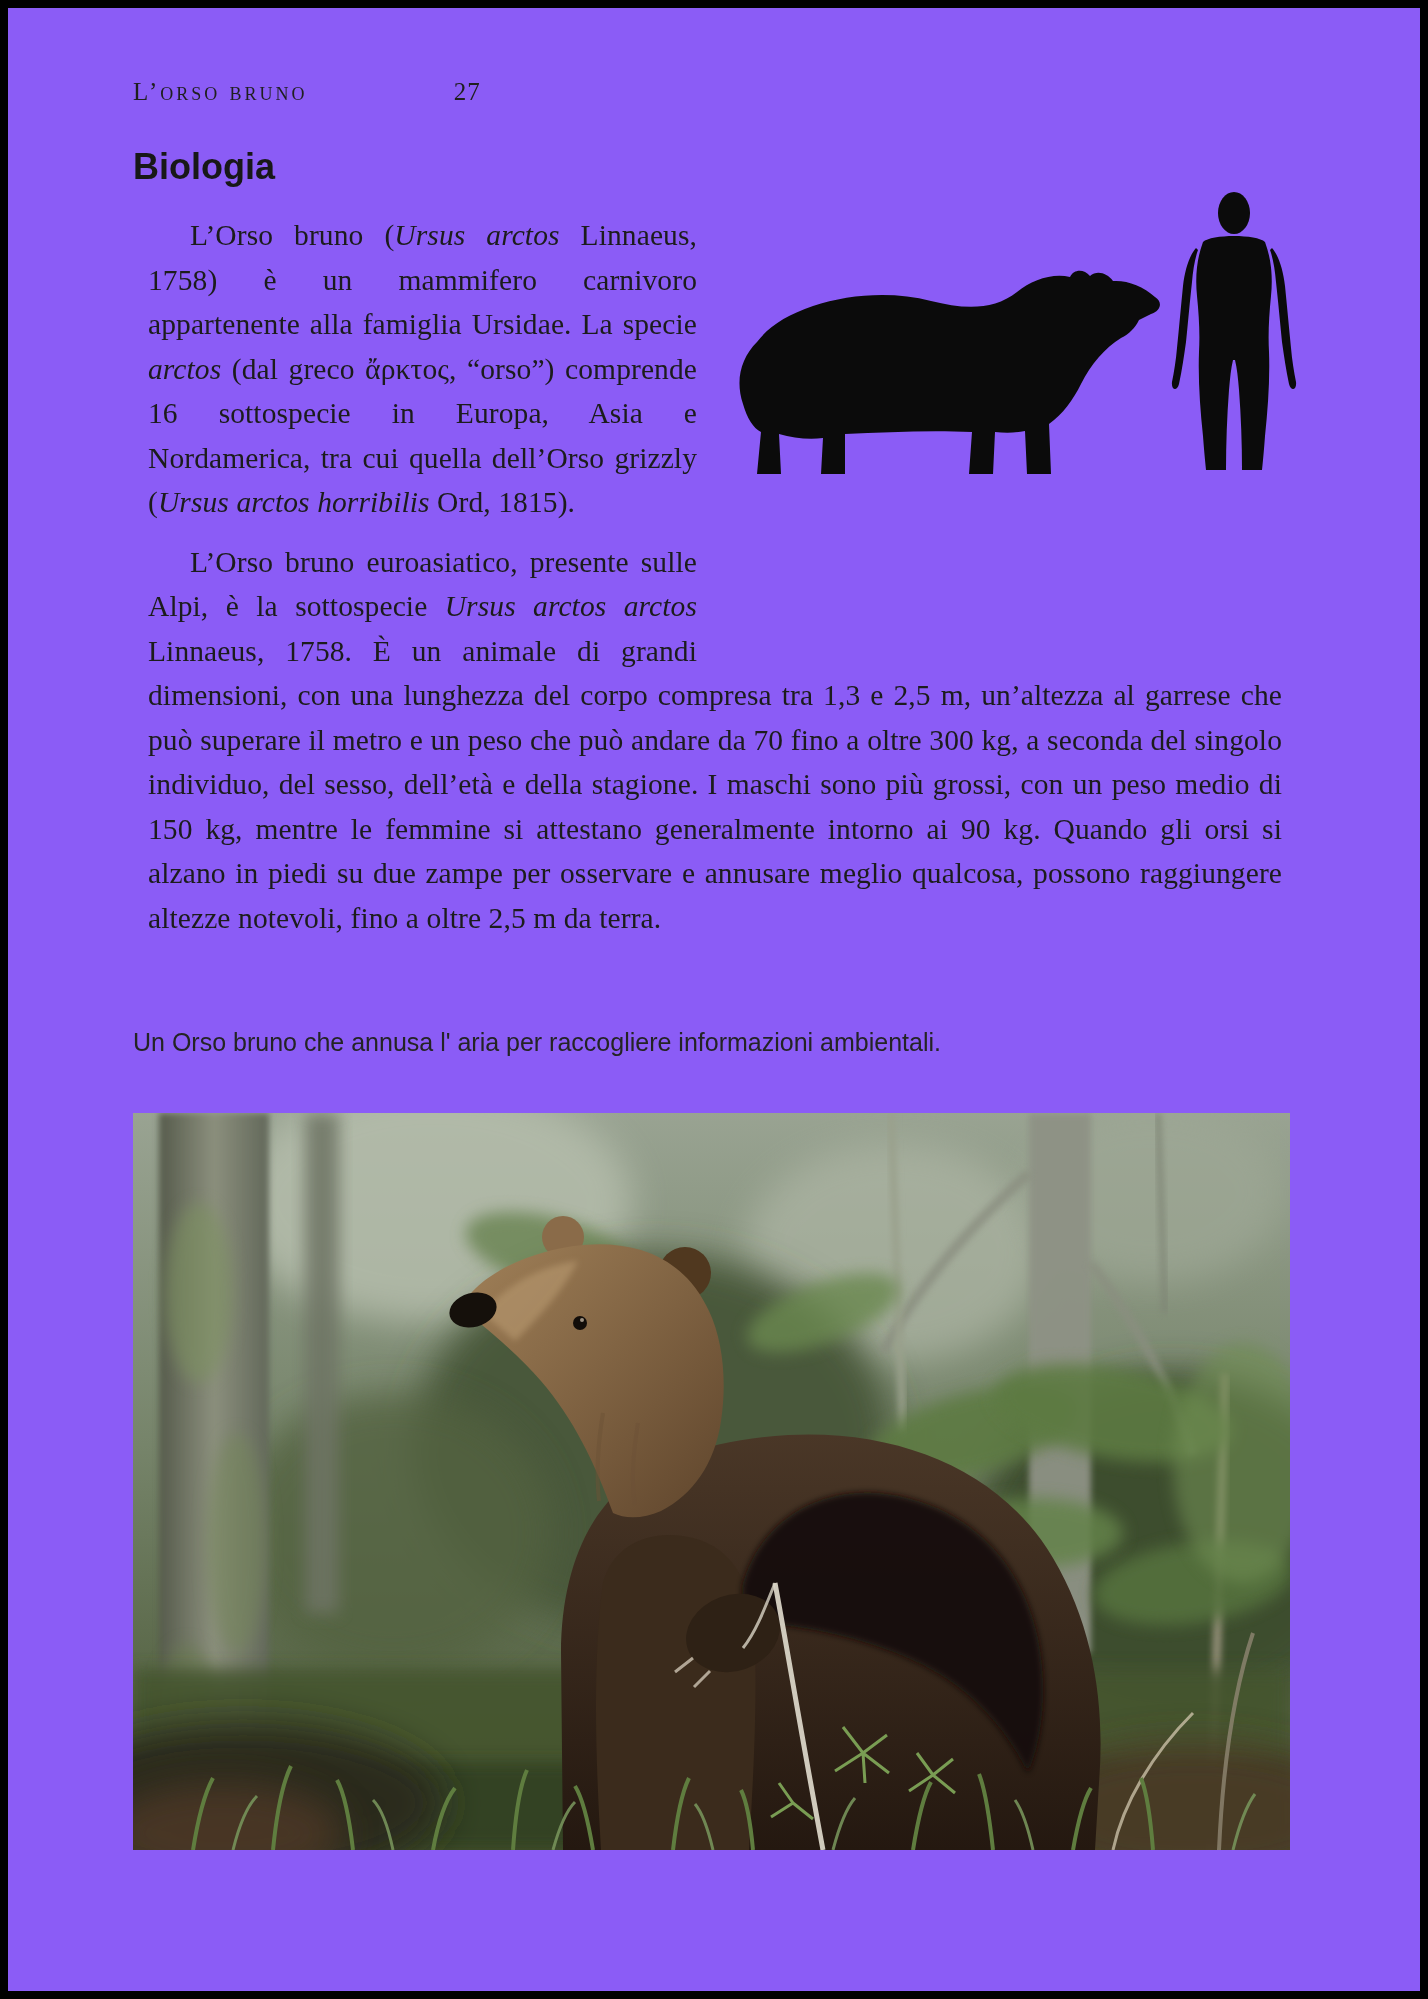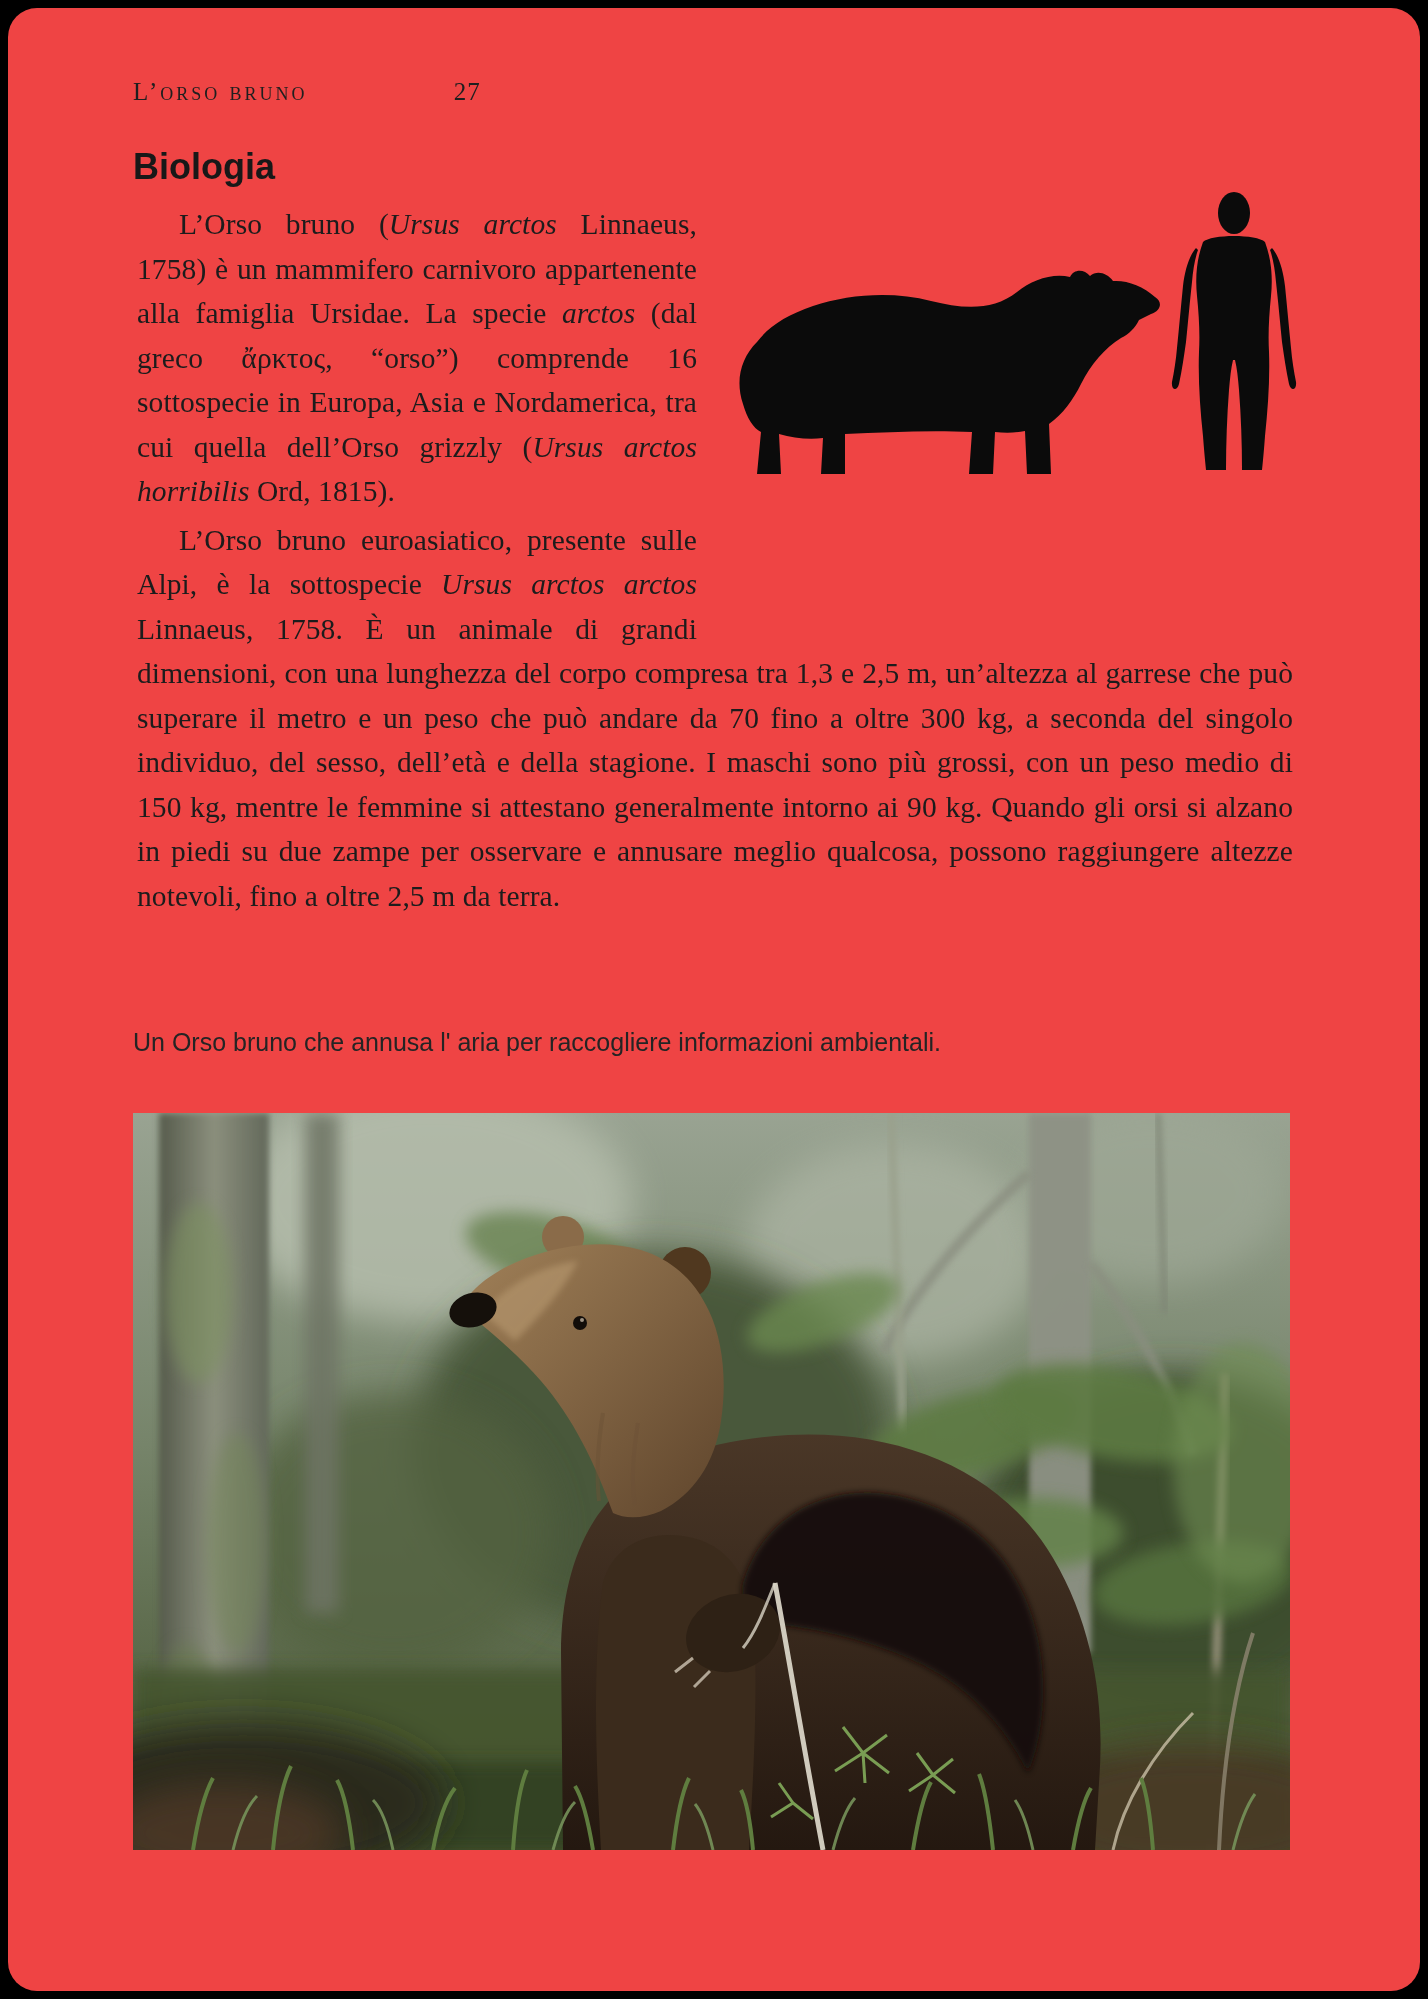--- a/index.html
+++ b/index.html
@@ -1,30 +1,30 @@
 <!DOCTYPE html>
 <html lang="it"><head>
 <meta charset="utf-8">
 <style>
   html,body{margin:0;padding:0;background:#333;}
   .frame{width:1428px;height:1999px;background:#000;padding:8px;box-sizing:border-box;margin:0 auto;}
-  .page{position:relative;width:100%;height:100%;background:#ef4444;overflow:hidden;
-        font-family:"Liberation Serif",serif;color:#1c1c1c;border-radius:29px;}
+  .page{position:relative;width:100%;height:100%;background:#8b5cf6;overflow:hidden;
+        font-family:"Liberation Serif",serif;color:#1c1c1c;}
 
   .running-head{position:absolute;top:70px;left:125px;right:115px;
 ID:       display:flex;justify-content:flex-end;align-items:baseline;font-size:25px;color:#1f1f1f;}
   .running-title{font-variant:small-caps;letter-spacing:3px;}
   .page-number{margin-left:140px;letter-spacing:1px;}
 
   .section-heading{position:absolute;top:138px;left:125px;margin:0;
         font-family:"Liberation Sans",sans-serif;font-weight:700;font-size:36px;color:#181818;}
 
   .bodytext{position:absolute;top:190px;left:125px;width:1164px;
         font-size:29.5px;line-height:44.5px;text-align:justify;letter-spacing:0.1px;}
-  .bodytext p{margin:4px;text-indent:42px;}
+  .bodytext p{margin:15px;text-indent:42px;}
   .figure-float{float:right;width:600px;height:446px;position:relative;}
   .figure-svg{position:absolute;right:0;top:-16px;}
 
   .caption{position:absolute;top:1020px;left:125px;width:1164px;margin:0;
         font-family:"Liberation Sans",sans-serif;font-size:25px;color:#242424;}
 
   .photo{position:absolute;top:1105px;left:125px;width:1157px;height:737px;overflow:hidden;}
   .photo svg{display:block;}
 </style>
 </head>

